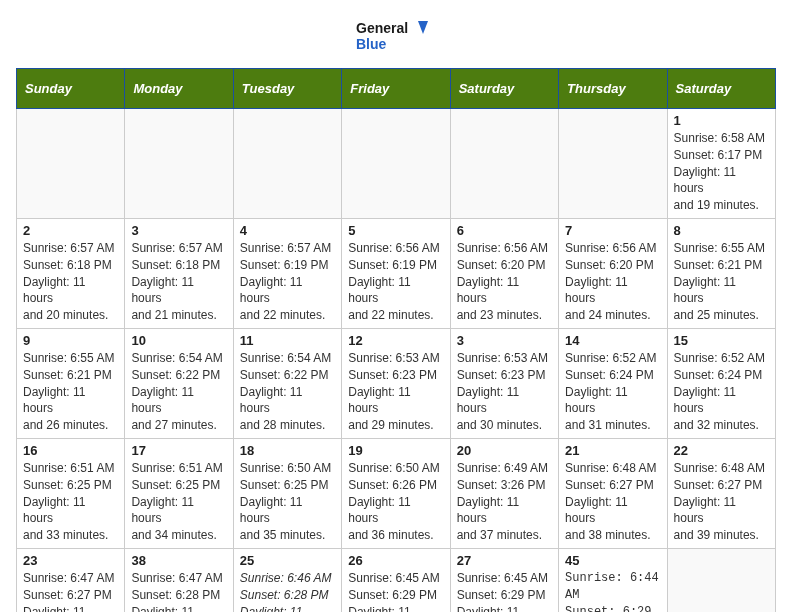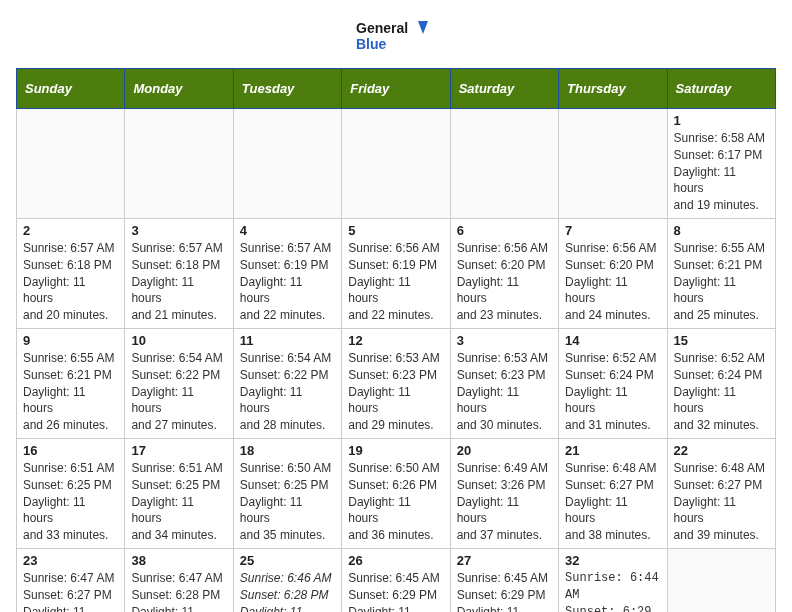--- a/index.html
+++ b/index.html
@@ -301,21 +301,21 @@
 and 43 minutes.</div>
         </td>
         <td>
           <span class="day-number">27</span>
           <div class="day-info" style="white-space: pre-line;">Sunrise: 6:45 AM
 Sunset: 6:29 PM
 Daylight: 11 hours
 and 44 minutes.</div>
         </td>
         <td>
-          <span class="day-number">32</span>
+          <span class="day-number">45</span>
           <div class="day-info" style="white-space: pre-line; font-family: Liberation Mono, monospace;">Sunrise: 6:44 AM
 Sunset: 6:29 PM
 Daylight: 11 hours
 and 45 minutes.</div>
         </td>
         <td class="empty"></td>
       </tr>
     </tbody>
 </table>
 

